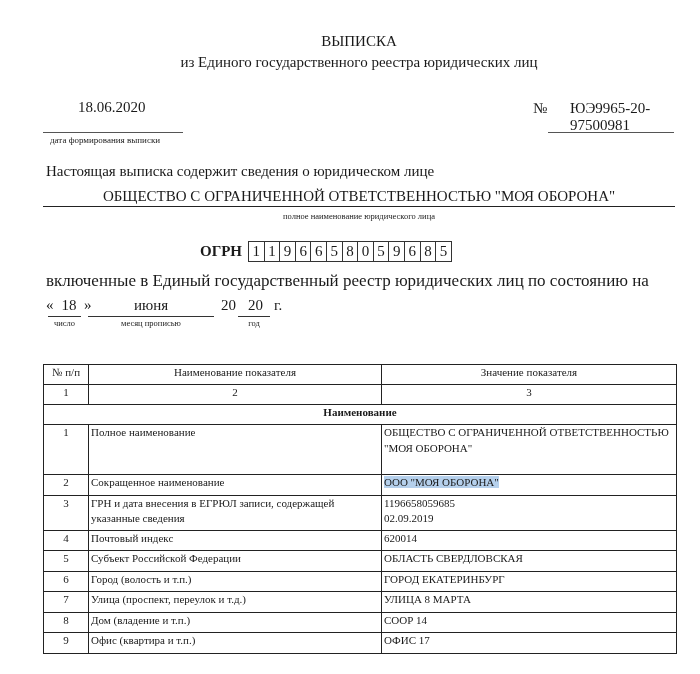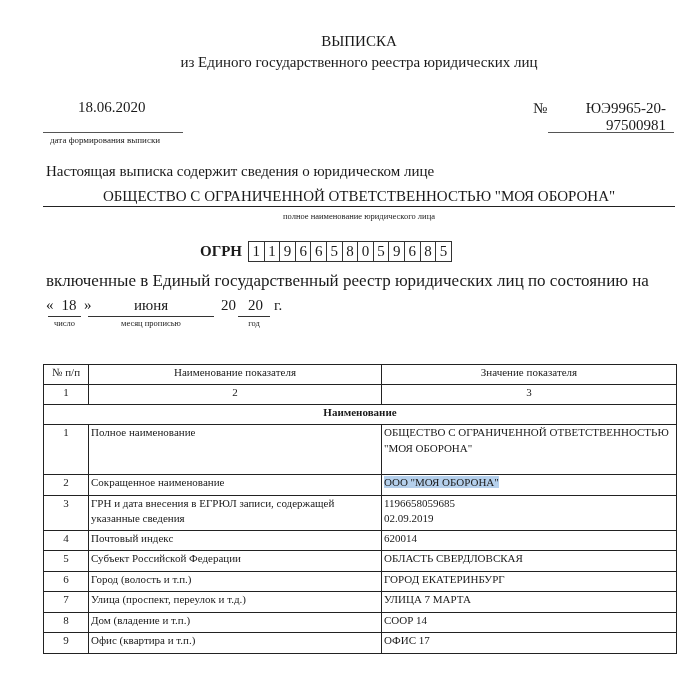--- a/index.html
+++ b/index.html
@@ -39,21 +39,21 @@
       left: 50px; top: 135px;
       font-size: 9px;
     }
     .num-sign {
       left: 533px; top: 100px;
       font-size: 15px;
     }
     .num-value {
       left: 570px; top: 100px;
       width: 96px;
-      text-align: right;
+      text-align: left;
       font-size: 15px;
       line-height: 17px;
     }
     .num-line {
       left: 548px; top: 132px;
       width: 126px; height: 0;
       border-top: 1.5px solid #555;
     }
     .intro {
       left: 46px; top: 163px;
@@ -239,21 +239,21 @@
     <td>ОБЛАСТЬ СВЕРДЛОВСКАЯ</td>
   </tr>
   <tr class="r">
     <td class="center">6</td>
     <td>Город (волость и т.п.)</td>
     <td>ГОРОД ЕКАТЕРИНБУРГ</td>
   </tr>
   <tr class="r">
     <td class="center">7</td>
     <td>Улица (проспект, переулок и т.д.)</td>
-    <td>УЛИЦА 7 МАРТА</td>
+    <td>УЛИЦА 8 МАРТА</td>
   </tr>
   <tr class="r">
     <td class="center">8</td>
     <td>Дом (владение и т.п.)</td>
     <td>СООР 14</td>
   </tr>
   <tr class="r">
     <td class="center">9</td>
     <td>Офис (квартира и т.п.)</td>
     <td>ОФИС 17</td>

